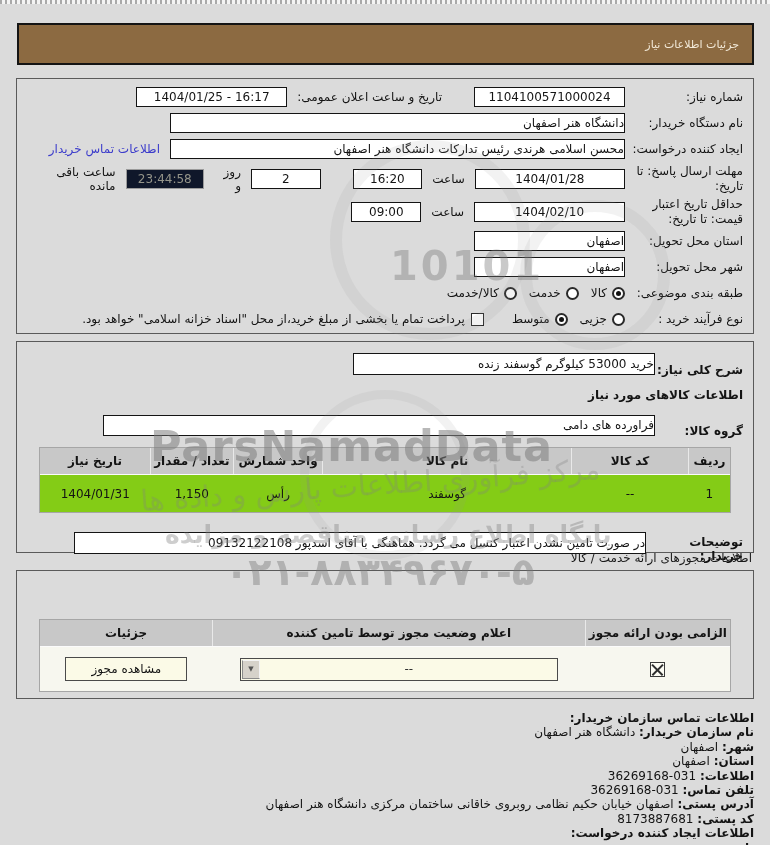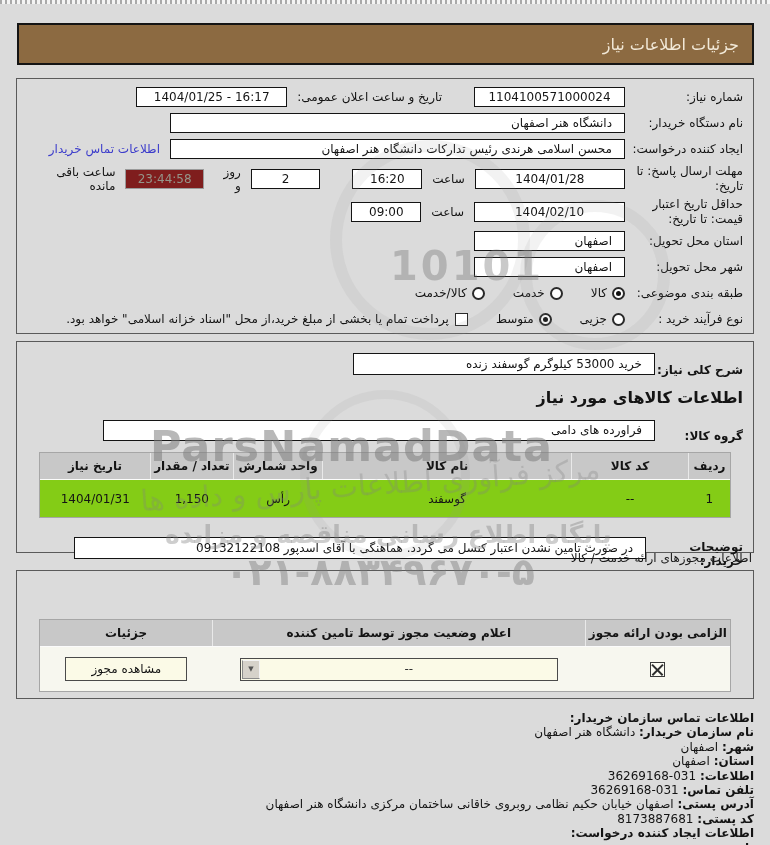--- a/index.html
+++ b/index.html
@@ -14,62 +14,62 @@
     overflow:hidden;
   }
   .top-strip{
     position:absolute; top:0; left:0; right:0; height:4px;
     background:repeating-linear-gradient(90deg,#a9a9a9 0 2px,#f4f4f4 2px 5px);
   }
   .title-bar{
     position:absolute; top:23px; right:16px; left:17px; height:42px;
     background:#8c6a41; border:2px solid #141414;
     display:flex; align-items:center; padding-right:13px;
-    color:#f2e9d8; font-size:16px;
+    color:#f2e9d8; font-size:11px;
   }
   .panel{
     position:absolute; right:16px; left:16px;
     border:1px solid #5a5a5a;
   }
   .panel1{ top:78px;  height:256px; padding:5px 2px 0 2px; }
   .panel2{ top:341px; height:212px; padding:9px 2px 0 2px; }
   .panel3{ top:570px; height:129px; }
   .frow{ display:flex; align-items:center; height:26px; padding:0 8px; }
   .frow.tall{ height:33px; }
   .flabel{ width:118px; flex-shrink:0; line-height:1.2; font-size:12px; }
   .tbox{
     background:#fff; border:1px solid #141414; height:20px;
-    display:flex; align-items:center; padding:0 12px; font-size:12px;
+    display:flex; align-items:center; padding:0 0; font-size:12px;
   }
   .tbox.center{ justify-content:center; }
   .ltr{ direction:ltr; unicode-bidi:embed; }
   .w150{ width:151px; }
   .w70{ width:70px; }
   .w455{ width:455px; }
   .countdown{
-    background:#7f1d1d; border:1px solid #9a9a9a; color:#95958a;
+    background:#0f172a; border:1px solid #9a9a9a; color:#95958a;
     width:79px; height:20px; display:flex; align-items:center; justify-content:center;
   }
   .sep{ width:10px; flex-shrink:0;}
   .sep30{ width:32px; flex-shrink:0;}
   .link{ color:#3c3ccb; cursor:pointer; margin-right:10px; white-space:nowrap; }
   .radio{
     width:13px; height:13px; border:2px solid #2a2a2a; border-radius:50%;
     background:#fff; display:inline-block; position:relative; flex-shrink:0;
     margin-left:5px;
   }
   .radio.sel::after{ content:''; position:absolute; inset:2px; border-radius:50%; background:#111; }
-  .rlabel{ margin-left:28px; white-space:nowrap; }
+  .rlabel{ margin-left:12px; white-space:nowrap; }
   .checkbox{
     width:13px; height:13px; border:1.5px solid #2a2a2a; background:#fff;
     display:inline-block; flex-shrink:0; margin-left:6px;
   }
   .blabel{ font-weight:bold; width:96px; flex-shrink:0; font-size:12px;margin-top:12px; }
   .p2row{ display:flex; align-items:center; padding:0 8px; margin-bottom:9px; }
-  .heading2{ font-weight:bold; padding:2px 8px 10px 8px; font-size:16px; }
+  .heading2{ font-weight:bold; padding:2px 8px 10px 8px; font-size:12px; }
   .tablewrap{ margin:2px 20px 10px 20px; border:1px solid #a6a6a6; }
   table{ width:100%; border-collapse:collapse; table-layout:fixed; }
   th{
     background:#c8c8c8; font-weight:bold; font-size:12px; padding:6px 3px;
     border-left:1px solid #e9e9e9; border-bottom:1px solid #fbfbfb;
   }
   th:last-child{ border-left:none; }
   td{
     background:#84cc16; font-size:12px; text-align:center; padding:12px 3px 11px 3px;
   }

